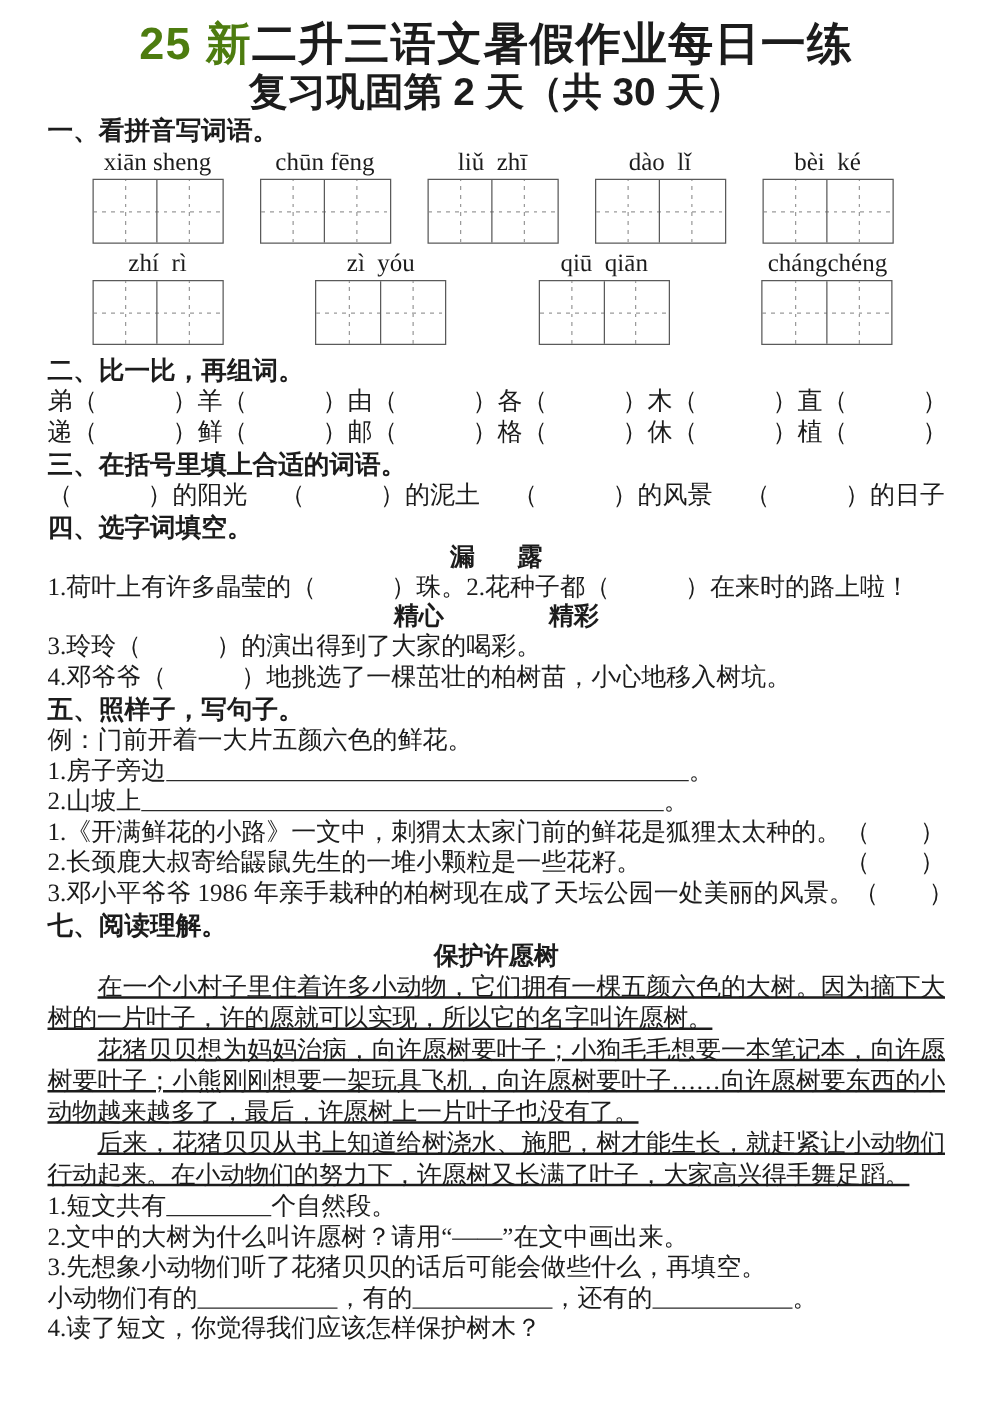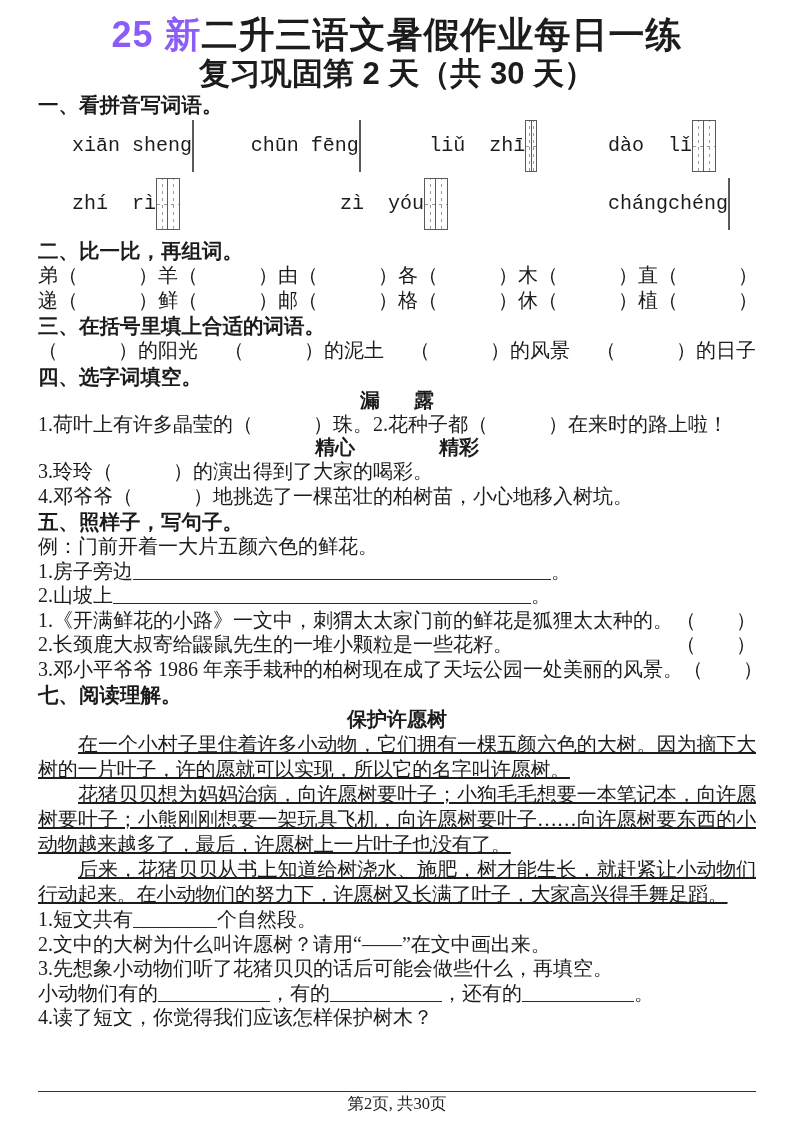--- a/index.html
+++ b/index.html
@@ -7,34 +7,34 @@
     width:793px;height:1122px;position:relative;overflow:hidden;background:#fff;
     color:#1c1c1c;font-family:"Liberation Serif","DejaVu Serif",serif;
     font-size:20px;line-height:24.5px;
   }
   .content{padding:13px 37px 0 38px;}
 
   .title{
     text-align:center;font-family:"Liberation Sans","DejaVu Sans",sans-serif;
     font-weight:800;font-size:36px;line-height:43px;letter-spacing:1px;white-space:pre;
   }
-  .title .red{color:#8b5cf6;}
+  .title .red{color:#4d7c0f;}
   .subtitle{
     text-align:center;font-family:"Liberation Sans","DejaVu Sans",sans-serif;
     font-weight:800;font-size:31px;line-height:35px;white-space:pre;
   }
   .sec-heading{
     font-family:Liberation Sans, sans-serif;
     font-weight:800;font-size:20.5px;line-height:25px;margin-top:1px;white-space:pre;
   }
 
   
   .pz-rows{padding:2px 40px 2px 34px;}
   .pz-row{display:flex;justify-content:space-between;margin-bottom:5px;}
-  .pz-group{width:108px;display:flex;flex-direction:row;align-items:center;font-family:Liberation Mono, monospace;}
+  .pz-group{width:108px;display:flex;flex-direction:column;align-items:center;}
   .pinyin{white-space:pre;font-size:20px;line-height:23px;text-align:center;}
   .tian-box{
     width:103px;height:50px;border:1.4px solid #5a5a5a;margin-top:1px;
     background-image:
       linear-gradient(#5a5a5a,#5a5a5a),
       repeating-linear-gradient(0deg,#9a9a9a 0 3px,transparent 3px 7px),
       repeating-linear-gradient(0deg,#9a9a9a 0 3px,transparent 3px 7px),
       repeating-linear-gradient(90deg,#9a9a9a 0 3px,transparent 3px 7px);
     background-size:1.4px 100%,1px 100%,1px 100%,100% 1px;
     background-position:50% 0,25% 0,75% 0,0 50%;
@@ -86,28 +86,36 @@
               <div class="tian-box"></div>
             </div>
           <div class="pz-group">
               <div class="pinyin">liǔ  zhī</div>
               <div class="tian-box"></div>
             </div>
           <div class="pz-group">
               <div class="pinyin">dào  lǐ</div>
               <div class="tian-box"></div>
             </div>
+          <div class="pz-group">
+              <div class="pinyin">bèi  ké</div>
+              <div class="tian-box"></div>
+            </div>
         </div>
         <div class="pz-row">
           <div class="pz-group">
               <div class="pinyin">zhí  rì</div>
               <div class="tian-box"></div>
             </div>
           <div class="pz-group">
               <div class="pinyin">zì  yóu</div>
+              <div class="tian-box"></div>
+            </div>
+          <div class="pz-group">
+              <div class="pinyin">qiū  qiān</div>
               <div class="tian-box"></div>
             </div>
           <div class="pz-group">
               <div class="pinyin">chángchéng</div>
               <div class="tian-box"></div>
             </div>
         </div>
       </div>
     </section>
 
@@ -188,17 +196,13 @@
       <p>后来，花猪贝贝从书上知道给树浇水、施肥，树才能生长，就赶紧让小动物们行动起来。在小动物们的努力下，许愿树又长满了叶子，大家高兴得手舞足蹈。</p>
       <div class="line"><span>1.短文共有</span><span class="uline u84"></span><span>个自然段。</span></div>
       <div class="line">2.文中的大树为什么叫许愿树？请用“——”在文中画出来。</div>
       <div class="line">3.先想象小动物们听了花猪贝贝的话后可能会做些什么，再填空。</div>
       <div class="line"><span>小动物们有的</span><span class="uline u112"></span><span>，有的</span><span class="uline u112"></span><span>，还有的</span><span class="uline u112"></span><span>。</span></div>
       <div class="line">4.读了短文，你觉得我们应该怎样保护树木？</div>
     </section>
 
   </div>
 
-  <div class="footer">
-    <div class="footer-rule"></div>
-    <div class="footer-text">第2页, 共30页</div>
-  </div>
 </div>
 
 </body></html>

